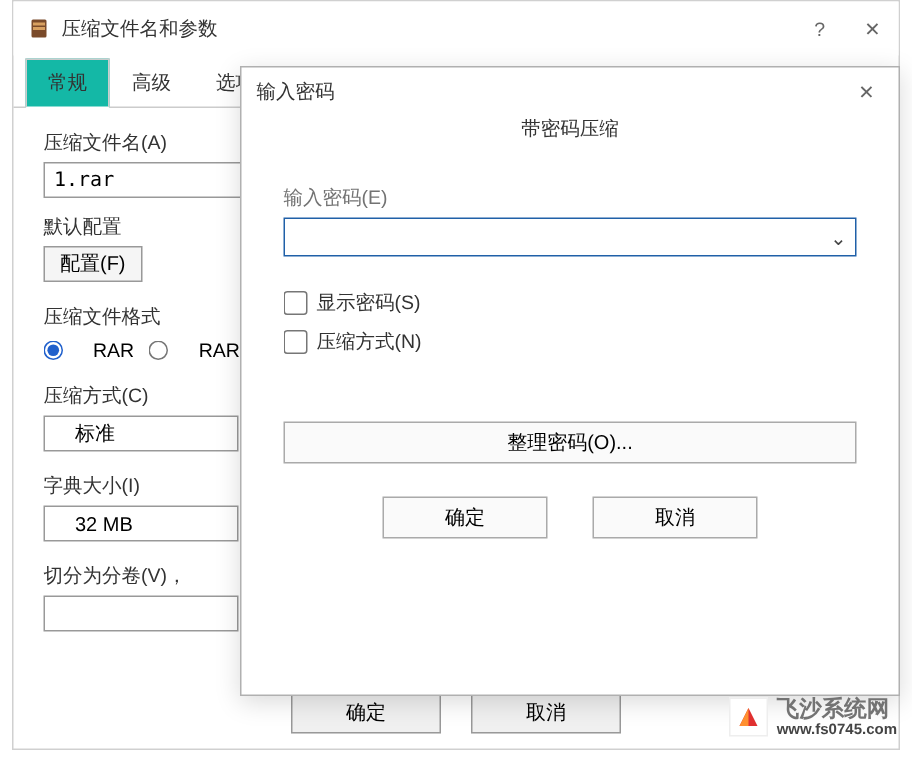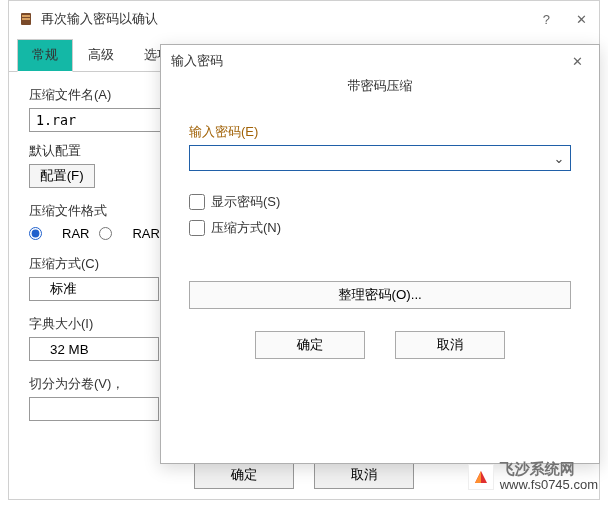--- a/index.html
+++ b/index.html
@@ -139,21 +139,21 @@
     }
     .pwd-title { flex: 1; }
     .pwd-close { cursor: pointer; color: #666; padding: 2px 6px; }
     .pwd-heading {
       text-align: center;
       margin: 0 0 28px 0;
       color: #333;
     }
     .pwd-body { padding: 0 28px; }
     .pwd-field { margin-bottom: 22px; }
-    .pwd-label { margin-bottom: 4px; color: #a16207; }
+    .pwd-label { margin-bottom: 4px; color: #737373; }
     .pwd-combo {
       width: 100%;
       height: 26px;
       border: 1px solid #2060a8;
       position: relative;
       background: #fff;
     }
     .pwd-combo-arrow {
       position: absolute;
       right: 0;
@@ -218,35 +218,35 @@
       width: 26px;
       height: 26px;
       background: #fff;
       border: 1px solid #eee;
       display: inline-flex;
       align-items: center;
       justify-content: center;
     }
     .wm-txt { display: flex; flex-direction: column; line-height: 1.1; }
     .wm-main { color: #737373; }
-    .wm-sub { font-size: 13px; color: #444; font-weight: normal; }
+    .wm-sub { font-size: 10px; color: #444; font-weight: bold; }
   </style>
 </head>
 <body>
 
 <div class="main-dialog">
   <div class="main-titlebar">
     <span class="main-title-icon">
       <svg width="16" height="16" viewBox="0 0 16 16">
           <rect x="3" y="2" width="10" height="12" fill="#7a4a2a" rx="1"></rect>
           <rect x="4" y="4" width="8" height="2" fill="#d8a060"></rect>
           <rect x="4" y="7" width="8" height="2" fill="#d8a060"></rect>
         </svg>
     </span>
-    <span class="main-title">再次输入密码以确认</span>
+    <span class="main-title">压缩文件名和参数</span>
     <div class="titlebar-btns">
       <span class="titlebar-btn">?</span>
       <span class="titlebar-btn">✕</span>
     </div>
   </div>
 
   <div class="tabs">
     <div class="tab active">常规</div>
     <div class="tab">高级</div>
     <div class="tab">选项</div>

